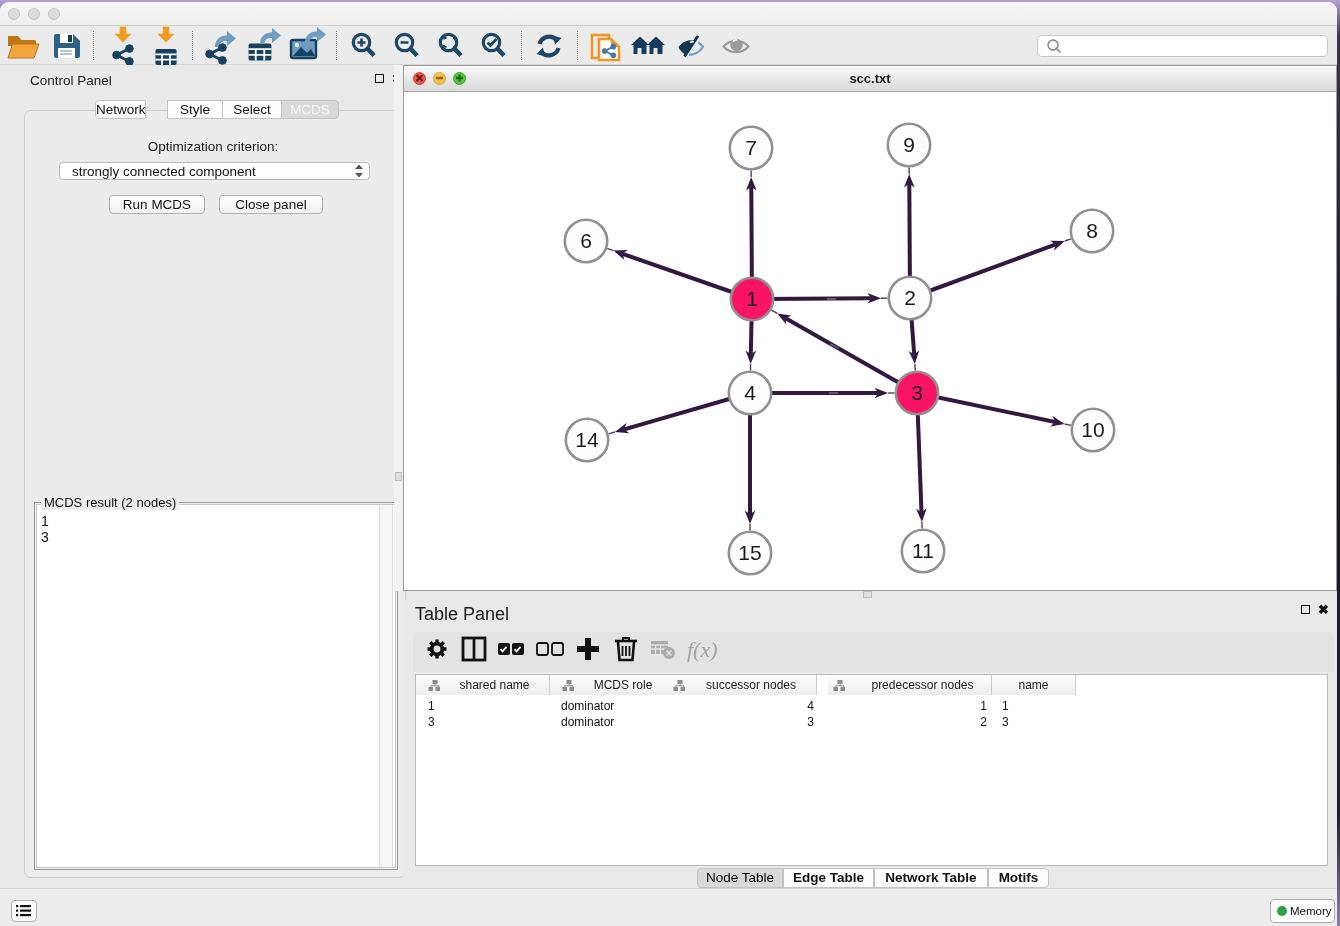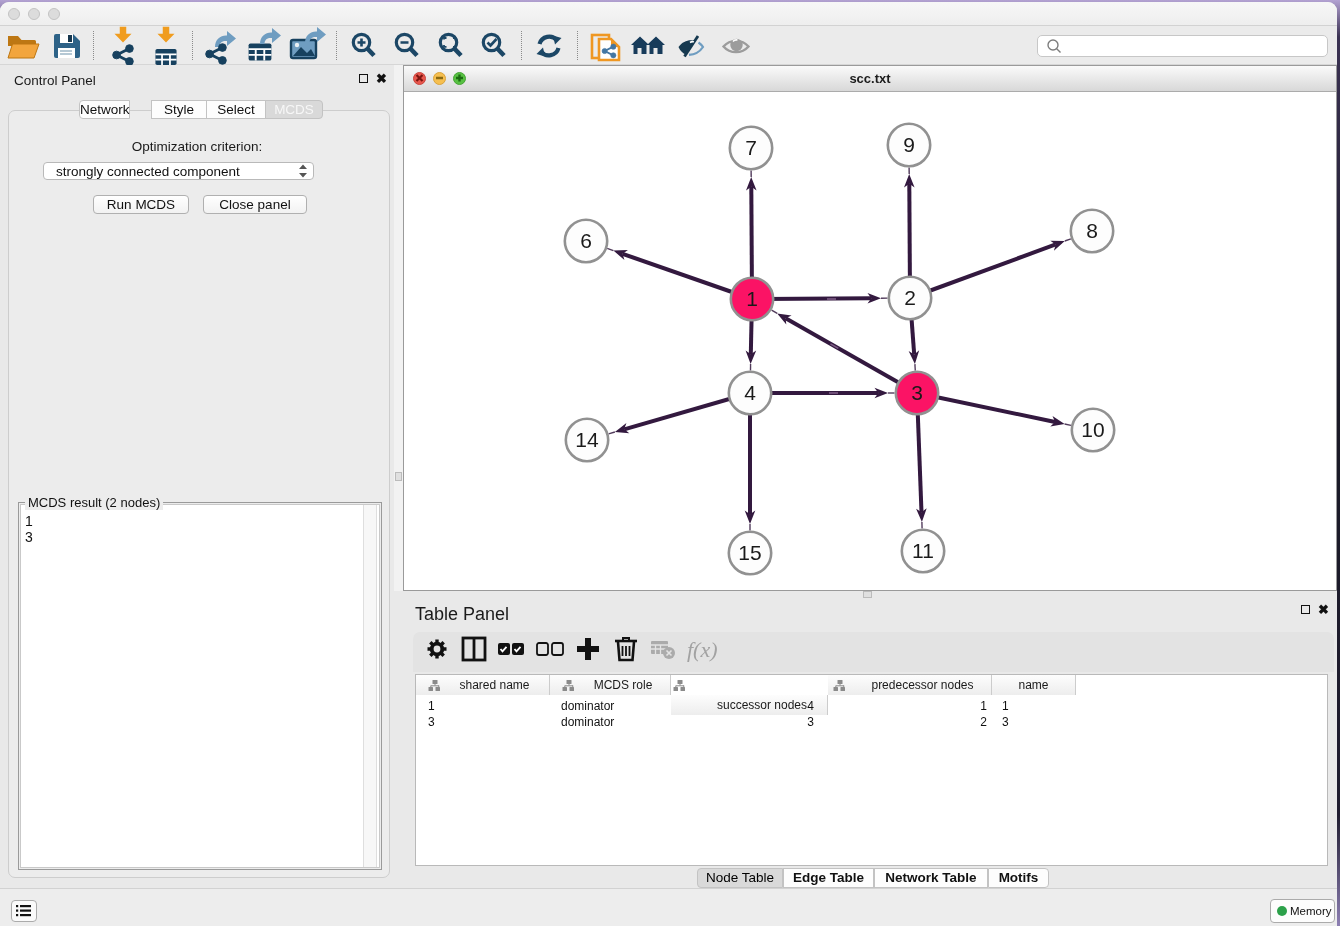--- a/index.html
+++ b/index.html
@@ -16,21 +16,21 @@
       background:#dcdcdc;border:1px solid #c3c3c3;box-sizing:border-box;}
   #title-text{position:absolute;top:4px;left:0;width:1337px;text-align:center;
               font-size:13.5px;color:#a7a7a7;}
   
   #toolbar{position:absolute;left:0;top:24px;width:1337px;height:38px;background:#ebebeb;
            border-bottom:1px solid #d6d6d6;}
   .tsep{position:absolute;top:5px;height:29px;width:0;border-left:1px dotted #8a8a8a;}
   #search{position:absolute;left:1037px;top:9px;width:289px;height:20px;background:#fff;
           border:1px solid #c7c7c7;border-radius:5px;}
   
-  #cp{position:absolute;left:0;top:63px;width:394px;height:823px;background:#e9e9e9;}
+  #cp{position:absolute;left:16px;top:63px;width:394px;height:823px;background:#e9e9e9;}
   #cp-title{position:absolute;left:14px;top:8px;font-size:13.5px;color:#1b1b1b;}
   .float-ic{position:absolute;width:9px;height:9px;border:1.6px solid #111;box-sizing:border-box;}
   .close-ic{position:absolute;font-size:13px;font-weight:bold;color:#111;line-height:12px;}
   #cp-inner{position:absolute;left:8px;top:45px;width:380px;height:766px;background:#ececec;
             border:1px solid #cdcdcd;border-radius:7px;}
   .tab{position:absolute;top:35px;height:19px;box-sizing:border-box;background:#fdfdfd;
        border:1px solid #c3c3c3;font-size:13.5px;color:#111;text-align:center;line-height:18px;}
   
   #net{position:absolute;left:403px;top:63px;width:934px;height:526px;background:#fff;
        border:1px solid #9a9a9a;box-sizing:border-box;}
@@ -200,21 +200,21 @@
   <div id="cp">
     <div id="cp-title">Control Panel</div>
     <div class="float-ic" style="left:359px;top:9px;"></div>
     <div class="close-ic" style="left:376px;top:8px;">✖</div>
     <div id="cp-inner"></div>
     <div class="tab" style="left:79px;width:51px;border-radius:4px 0 0 4px;">Network</div>
     <div class="tab" style="left:151px;width:56px;">Style</div>
     <div class="tab" style="left:206px;width:60px;">Select</div>
     <div class="tab" style="left:265px;width:58px;background:#d9d9d9;color:#f7f7f7;border-radius:0 4px 4px 0;">MCDS</div>
     <div class="abs" style="left:0;top:74px;width:394px;text-align:center;font-size:13.5px;color:#1a1a1a;">Optimization criterion:</div>
-    <div class="abs" style="left:43px;top:97px;width:271px;height:18px;background:#fff;border:1px solid #b9b9b9;border-radius:4px;box-sizing:border-box;">
+    <div class="abs" style="left:43px;top:97px;width:311px;height:18px;background:#fff;border:1px solid #b9b9b9;border-radius:4px;box-sizing:border-box;">
       <div class="abs" style="left:12px;top:1px;font-size:13.5px;color:#111;">strongly connected component</div>
       <svg width="12" height="16" style="position:absolute;right:4px;top:0;">
         <path d="M2 6 L6 1.5 L10 6 Z M2 10 L6 14.5 L10 10 Z" fill="#555"></path>
       </svg>
     </div>
     <div class="abs" style="left:93px;top:130px;width:96px;height:19px;background:linear-gradient(180deg,#ffffff,#f2f2f2);border:1px solid #b0b0b0;border-radius:4px;box-sizing:border-box;text-align:center;font-size:13.5px;color:#111;line-height:17px;">Run MCDS</div>
     <div class="abs" style="left:203px;top:130px;width:104px;height:19px;background:linear-gradient(180deg,#ffffff,#f2f2f2);border:1px solid #b0b0b0;border-radius:4px;box-sizing:border-box;text-align:center;font-size:13.5px;color:#111;line-height:17px;">Close panel</div>
 
     <div class="abs" style="left:18px;top:437px;width:364px;height:368px;border:1px solid #9a9a9a;box-sizing:border-box;">
       <div class="abs" style="left:1px;top:1px;width:360px;height:364px;background:#fff;border:1px solid #c9c9c9;box-sizing:border-box;"></div>
@@ -381,21 +381,21 @@
           <path d="M1 -1 v1.5 M-3 0.8 h8 M-3.2 0.5 v1.8 M4.8 0.5 v1.8" stroke="#8a8a8a" stroke-width="1" fill="none"></path>
             </g>
           </defs>
         <use href="#hic" transform="translate(18,10)"></use>
         <use href="#hic" transform="translate(152,10)"></use>
         <use href="#hic" transform="translate(263,10)"></use>
         <use href="#hic" transform="translate(423,10)"></use>
       </svg>
       <div class="th" style="left:0;width:134px;padding-left:24px;">shared name</div>
       <div class="th" style="left:134px;width:121px;padding-left:26px;">MCDS role</div>
-      <div class="th" style="left:255px;width:157px;padding-left:26px;margin-top:20px;">successor nodes</div>
+      <div class="th" style="left:244px;width:157px;padding-left:26px;">successor nodes</div>
       <div class="th" style="left:412px;width:164px;padding-left:26px;">predecessor nodes</div>
       <div class="th" style="left:576px;width:84px;">name</div>
       <div class="td" style="left:12px;top:23px;">1</div>
       <div class="td" style="left:145px;top:23px;">dominator</div>
       <div class="td" style="left:255px;top:23px;width:143px;text-align:right;">4</div>
       <div class="td" style="left:412px;top:23px;width:159px;text-align:right;">1</div>
       <div class="td" style="left:586px;top:23px;">1</div>
       <div class="td" style="left:12px;top:39px;">3</div>
       <div class="td" style="left:145px;top:39px;">dominator</div>
       <div class="td" style="left:255px;top:39px;width:143px;text-align:right;">3</div>

